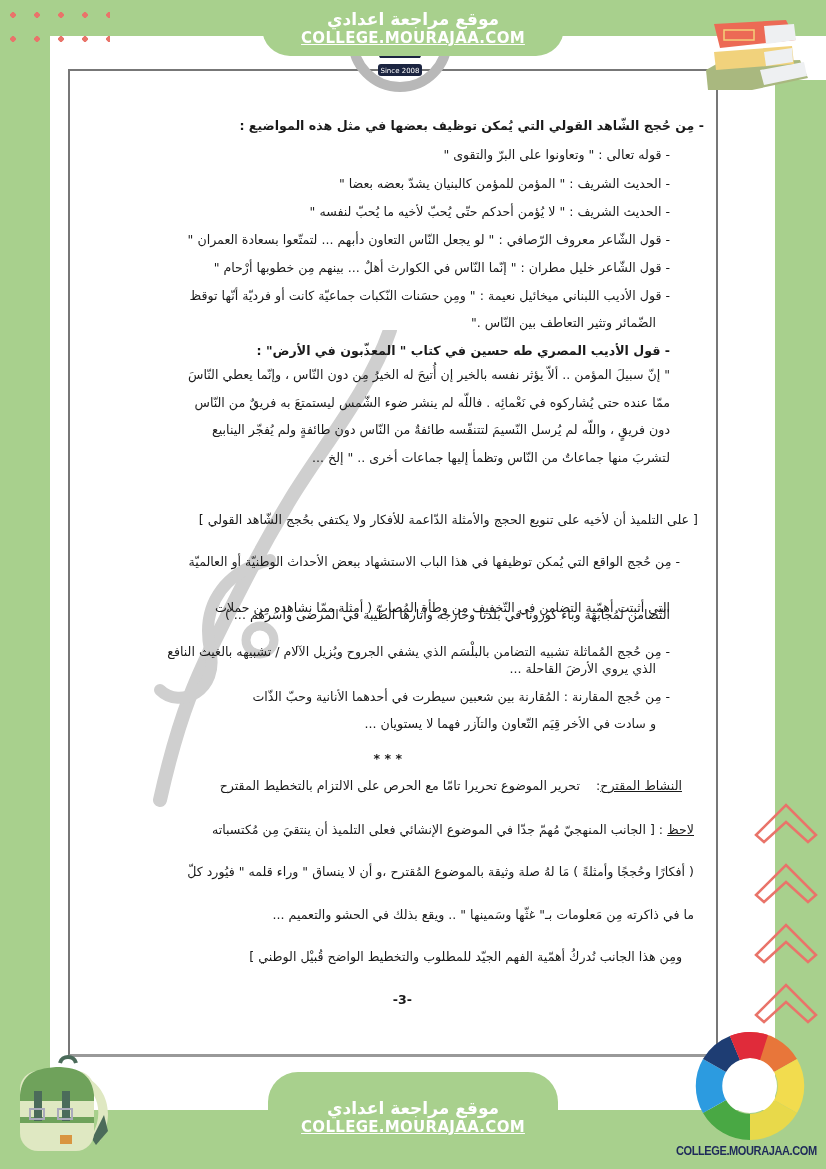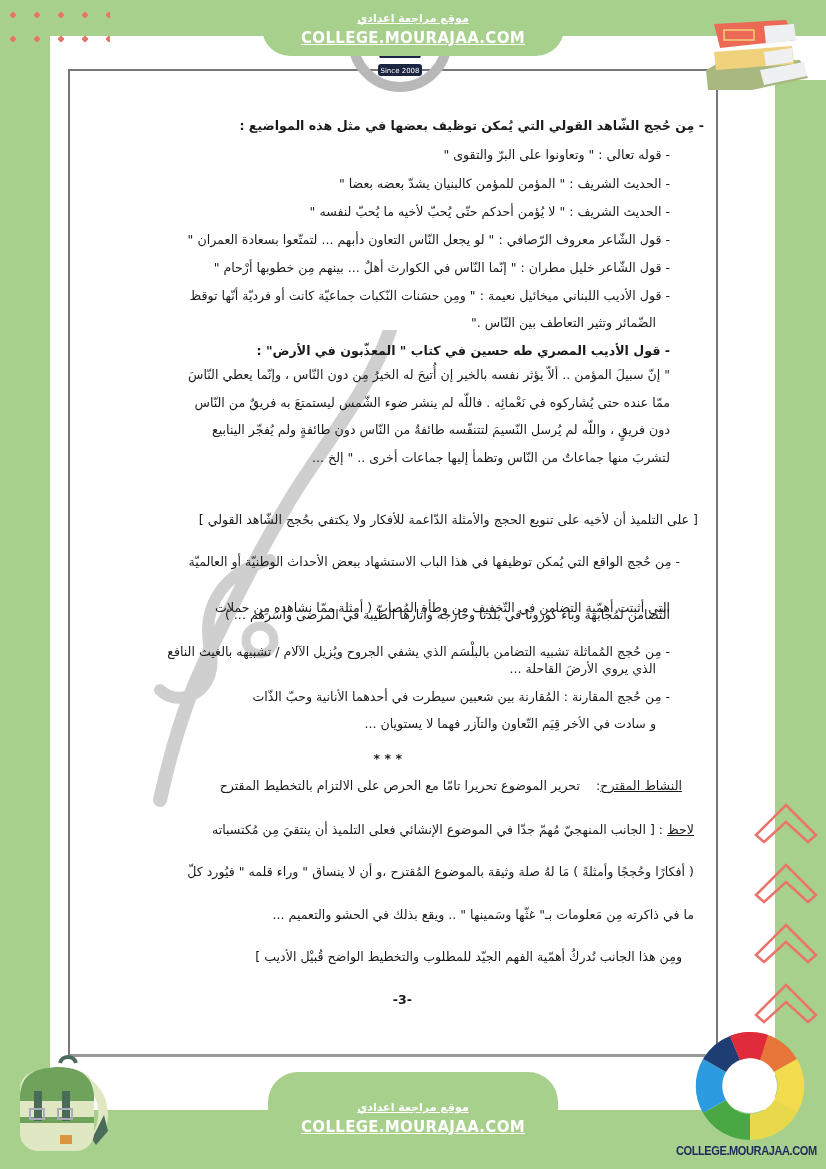--- a/index.html
+++ b/index.html
@@ -2,21 +2,21 @@
 <html><head>
 <meta charset="utf-8">
 <style>
   html,body{margin:0;padding:0;}
   body{width:826px;height:1169px;position:relative;overflow:hidden;background:#ffffff;font-family:"DejaVu Sans",sans-serif;}
   .green{background:#a8d08d;position:absolute;}
   .dots{position:absolute;left:0;top:0;width:110px;height:60px;
     background-image:radial-gradient(circle,#e9746a 2.6px,transparent 3px);
     background-size:24px 24px;background-position:1px 3px;}
   .banner{position:absolute;background:#a8d08d;color:#fff;text-align:center;font-weight:bold;}
-  .banner .ar{display:block;text-decoration:underline;font-size:11px;line-height:20px;direction:rtl;}
+  .banner .ar{display:block;font-size:17px;line-height:20px;direction:rtl;}
   .banner .en{display:block;text-decoration:underline;font-size:15px;line-height:18px;letter-spacing:0.3px;font-family:"DejaVu Sans",sans-serif;}
   .page-frame{position:absolute;left:68px;top:69px;width:650px;height:988px;border-left:2px solid #777;border-top:2px solid #777;border-right:2px solid #777;border-bottom:3px solid #999;box-sizing:border-box;}
   .content{position:absolute;left:86px;top:112px;width:616px;direction:rtl;font-family:"DejaVu Sans",sans-serif;font-size:12.6px;color:#1a1a1a;}
   .line{position:absolute;right:0;white-space:nowrap;line-height:20px;}
   .b{font-weight:bold;}
   .u{text-decoration:underline;}
   .watermark{position:absolute;left:140px;top:330px;width:260px;height:480px;pointer-events:none;}
   .logo{position:absolute;left:345px;top:40px;width:110px;height:58px;}
   .chev{position:absolute;right:0;width:80px;height:60px;}
   .backpack{position:absolute;left:12px;top:1055px;width:98px;height:100px;}
@@ -89,21 +89,21 @@
   <div class="line" style="top:602px;right:46px;">و سادت في الأخر قِيَم التّعاون والتآزر فهما لا يستويان ...</div>
   <div class="line b" style="top:637px;right:300px;">*   *   *</div>
   <div class="line" style="top:664px;right:20px;">
     <span class="u">النشاط المقترح</span><span>:&nbsp;&nbsp;&nbsp; </span><span>تحرير الموضوع تحريرا تامّا مع الحرص على الالتزام بالتخطيط المقترح</span>
   </div>
   <div class="line" style="top:708px;right:8px;margin-left:36px;">
     <span class="u">لاحظ</span><span> : </span><span>[ الجانب المنهجيّ مُهمّ جدّا في الموضوع الإنشائي فعلى التلميذ أن ينتقيَ مِن مُكتسباته</span>
   </div>
   <div class="line" style="top:750px;right:8px;">( أفكارًا وحُججًا وأمثلةً ) مَا لهُ صلة وثيقة بالموضوع المُقترح ،و أن  لا ينساق " وراء قلمه " فيُورد كلّ</div>
   <div class="line" style="top:793px;right:8px;">ما في ذاكرته مِن مَعلومات بـ" غثّها وسَمينها " .. ويقع بذلك في الحشو والتعميم  ...</div>
-  <div class="line" style="top:835px;right:20px;">ومِن هذا الجانب نُدركُ أهمّية الفهم الجيّد للمطلوب والتخطيط الواضح قُبيْل الأديب  ]</div>
+  <div class="line" style="top:835px;right:20px;">ومِن هذا الجانب نُدركُ أهمّية الفهم الجيّد للمطلوب والتخطيط الواضح قُبيْل الوطني  ]</div>
   <div class="line b" style="top:878px;right:290px;direction:ltr;">-3-</div>
 </div>
 
 <svg class="chev" style="top:790px;" viewBox="0 0 80 60">
     <path d="M10 45 L40 15 L70 45 L62 52 L40 32 L18 52 Z" fill="none" stroke="#e9746a" stroke-width="2.5"></path>
   </svg>
 <svg class="chev" style="top:850px;" viewBox="0 0 80 60">
     <path d="M10 45 L40 15 L70 45 L62 52 L40 32 L18 52 Z" fill="none" stroke="#e9746a" stroke-width="2.5"></path>
   </svg>
 <svg class="chev" style="top:910px;" viewBox="0 0 80 60">

